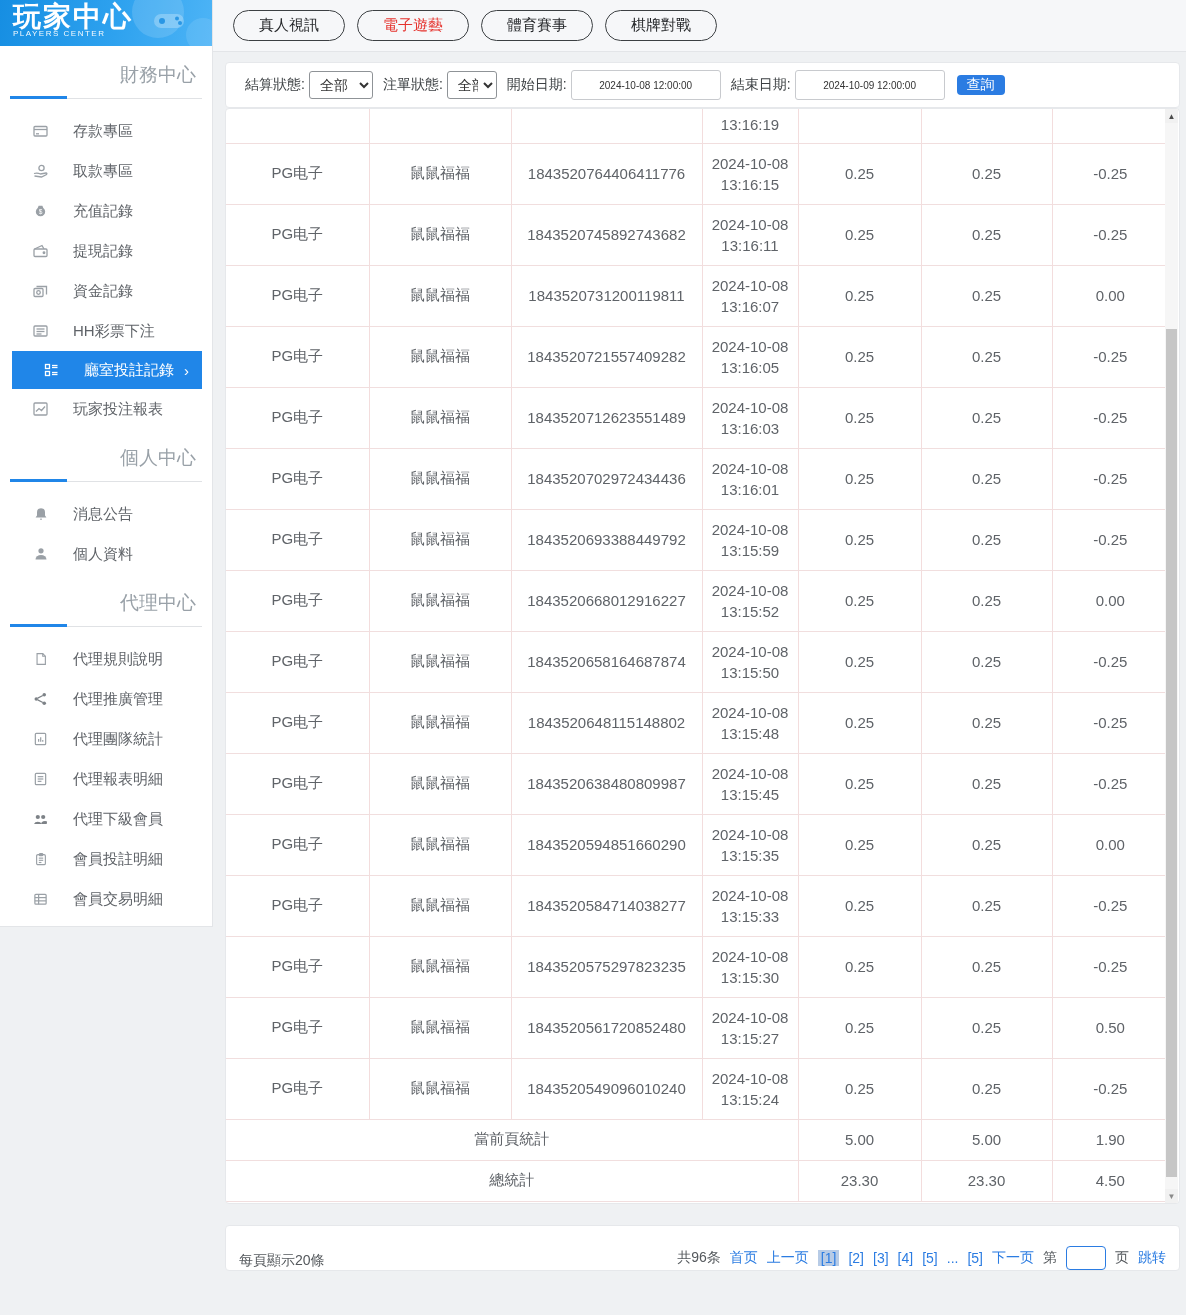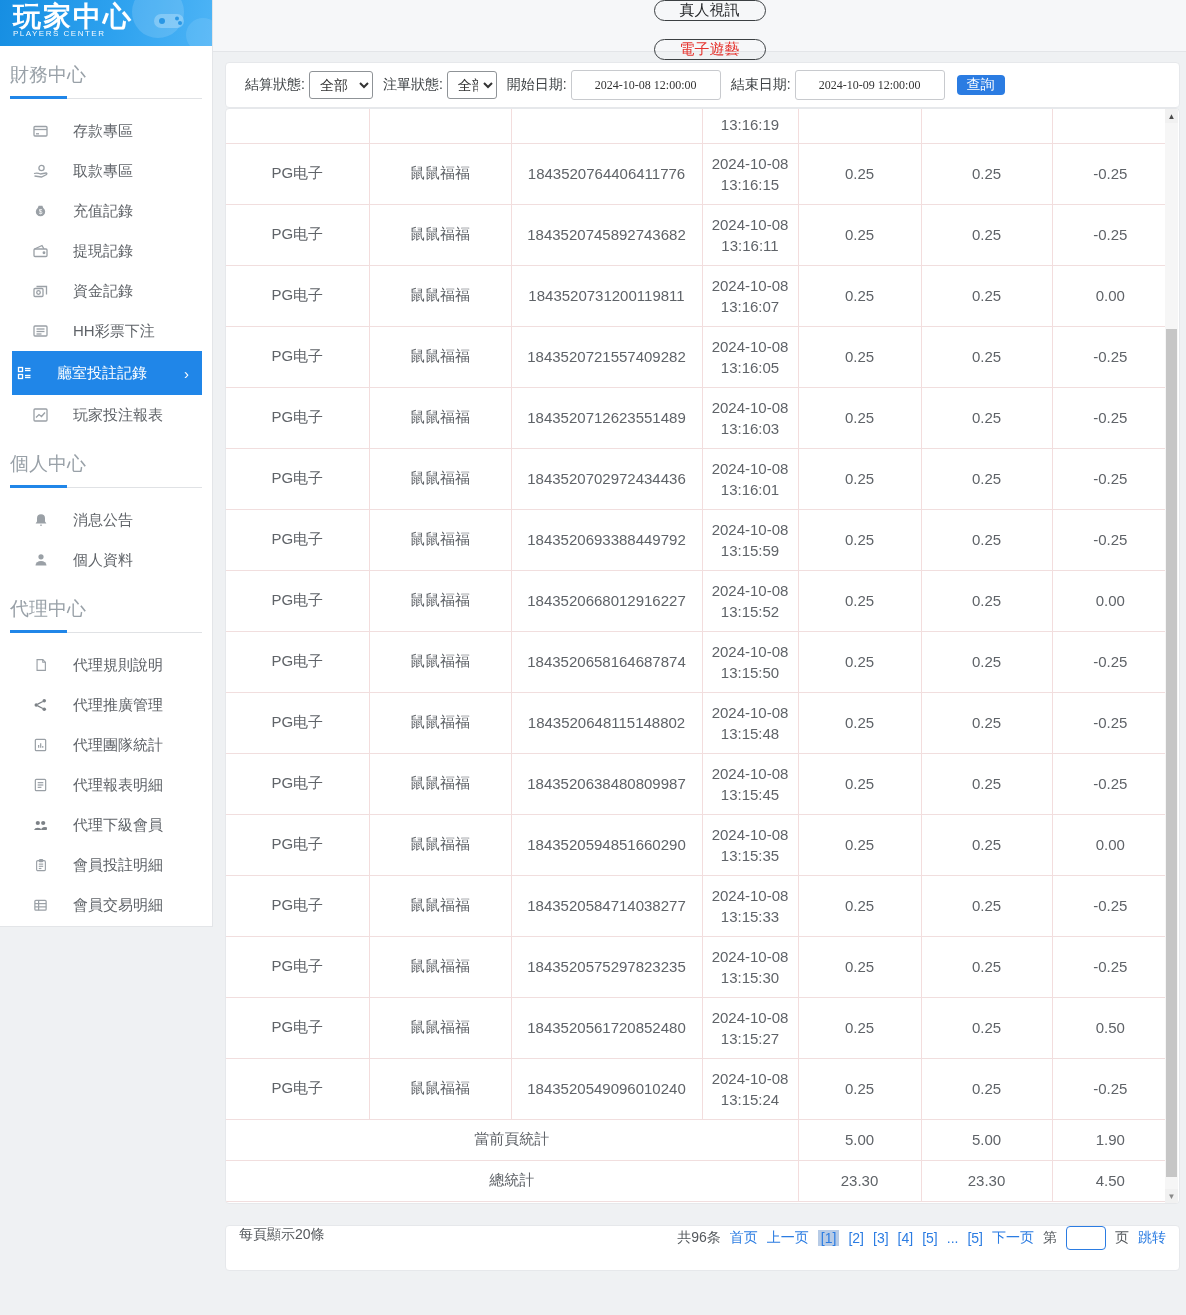--- a/index.html
+++ b/index.html
@@ -13,54 +13,54 @@
     background:#fff; border-right:1px solid #e3e5e8; border-bottom:1px solid #e3e5e8; }
   .logo { position:relative; height:46px; overflow:hidden;
     background:linear-gradient(100deg,#168ee2 0%,#2ea2ef 55%,#4db4f6 100%); color:#fff; padding:5px 0 0 13px; }
   .logo .bubble { position:absolute; right:28px; top:-14px; width:52px; height:52px;
     border-radius:50%; background:rgba(255,255,255,.14); }
   .logo .bubble2 { position:absolute; right:-8px; top:18px; width:34px; height:34px;
     border-radius:50%; background:rgba(255,255,255,.10); }
   .logo-title { font-size:28px; font-weight:bold; letter-spacing:2px; line-height:24px; }
   .logo-sub { font-size:8px; letter-spacing:1.5px; opacity:.95; }
   .logo svg.pad { position:absolute; right:26px; top:8px; opacity:.85; }
-  .section-title { margin:16px 8px 0 10px; font-size:19px; color:#99a1a8; }
+  .section-title { margin:16px 16px 0 10px; font-size:19px; color:#99a1a8;text-align:right; }
   .section-rule { margin:8px 10px 0 10px; border-bottom:1px solid #e0e2e5; position:relative; height:3px; }
   .section-rule i { position:absolute; left:0; bottom:-1px; width:57px; height:3px; background:#2086e8; }
   .menu { margin-top:12px; }
   .menu-item { position:relative; height:40px; display:flex; align-items:center;
     padding-left:31px; font-size:15px; color:#5f6368; cursor:pointer; }
   .menu-item .mi { width:19px; height:16px; display:inline-flex; align-items:center;
     justify-content:center; margin-right:23px; flex:0 0 19px; }
   .menu-item svg { stroke:#9aa0a6; fill:none; stroke-width:1.3; }
-  .menu-item.active { background:#2086e8; color:#fff; height:44px;
-    margin-left:12px; margin-right:10px; padding-left:3px; }
+  .menu-item.active { background:#2086e8; color:#fff; height:38px;
+    margin-left:12px; margin-right:10px; padding-left:30px; }
   .menu-item.active svg { stroke:#fff; }
   .menu-item.active .arrow { position:absolute; right:13px; color:#fff; font-size:15px; }
   
   .main { position:absolute; left:213px; top:0; right:0; height:1315px; }
   .topstrip { position:absolute; left:0; top:0; right:0; height:52px;
     background:#f6f7f9; border-bottom:1px solid #e3e5e8; display:flex; align-items:center;
-    padding-left:20px; gap:18px;flex-direction:column; }
+    padding-left:20px; gap:12px; }
   .pill { height:31px; padding:0 25px; border:1.5px solid #3c4043; border-radius:16px;
     background:transparent; font-size:15px; color:#26282b; display:flex; align-items:center;
     cursor:pointer; font-family:inherit; }
   .pill.active { color:#e5322d; }
   .panel { position:absolute; left:12px; width:955px; background:#fff;
     border:1px solid #e6e8eb; border-radius:4px; }
   
   .filters { top:62px; height:46px; display:flex; align-items:center; padding-left:9px;
     font-size:14px; color:#3c4043; }
   .filters label { margin:0 4px 0 10px; }
   .filters select { height:28px; border:1px solid #8f9397; border-radius:3px;
     font-size:14px; color:#333; font-family:inherit; background:#fff; padding:0 2px 0 6px; }
   .sel-settle { width:64px; }
   .sel-order { width:50px; }
   .filters input.dt { height:30px; width:150px; border:1px solid #c8cace; border-radius:3px;
-    font-size:12px; color:#333; text-align:center; font-family:Liberation Serif, serif; }
+    font-size:10px; color:#333; text-align:center; font-family:Liberation Sans, sans-serif; }
   .btn-search { margin-left:12px; width:48px; height:20px; background:#2b7ce2; color:#fff;
     border:none; border-radius:4px; font-size:14px; cursor:pointer; font-family:inherit; }
   
   .table-panel { top:108px; height:1096px; overflow:hidden; }
   .tbl-wrap { position:absolute; left:0; top:0; right:14px; bottom:0; overflow:hidden; }
   table.grid { width:942px; border-collapse:collapse; table-layout:fixed; font-size:15px; color:#5f6368; }
   table.grid td { border-right:1px solid #f3dddd; border-bottom:1px solid #f1dede;
     text-align:center; vertical-align:middle; padding:2px 4px; overflow:hidden; }
   table.grid td:last-child { border-right:none; }
   tr.partial td { height:34px; vertical-align:top; padding-top:7px; border-bottom:1px solid #f1dede; }
@@ -68,21 +68,21 @@
   .dt2 { line-height:21px; }
   tr.sumrow td { height:41px; }
   
   .sb { position:absolute; right:1px; top:0; bottom:0; width:13px; background:#f6f6f6; }
   .sb .btn { position:absolute; left:0; width:13px; height:14px; display:flex;
     align-items:center; justify-content:center; background:#f1f1f1; font-size:8px; }
   .sb .up { top:0; color:#4b4b4b; }
   .sb .dn { bottom:0; color:#8a8a8a; }
   .sb .thumb { position:absolute; left:1px; width:11px; top:220px; height:848px; background:#c6c6c6; }
   
-  .footerbar { top:1225px; height:46px; display:flex; align-items:flex-start;
+  .footerbar { top:1225px; height:46px; display:flex; align-items:flex-end;
     justify-content:space-between; padding:0 13px; font-size:14px; }
   .pagesize { color:#54585c; }
   .pager { display:flex; align-items:center; gap:9px; color:#54585c; }
   .pglink { color:#2b7ce2; cursor:pointer; }
   .pglink.current { background:#b7cbe6; padding:0 3px; }
   .jump-input { width:40px; height:24px; border:1px solid #2b7ce2; border-radius:4px; }
 </style>
 </head>
 <body>
 

